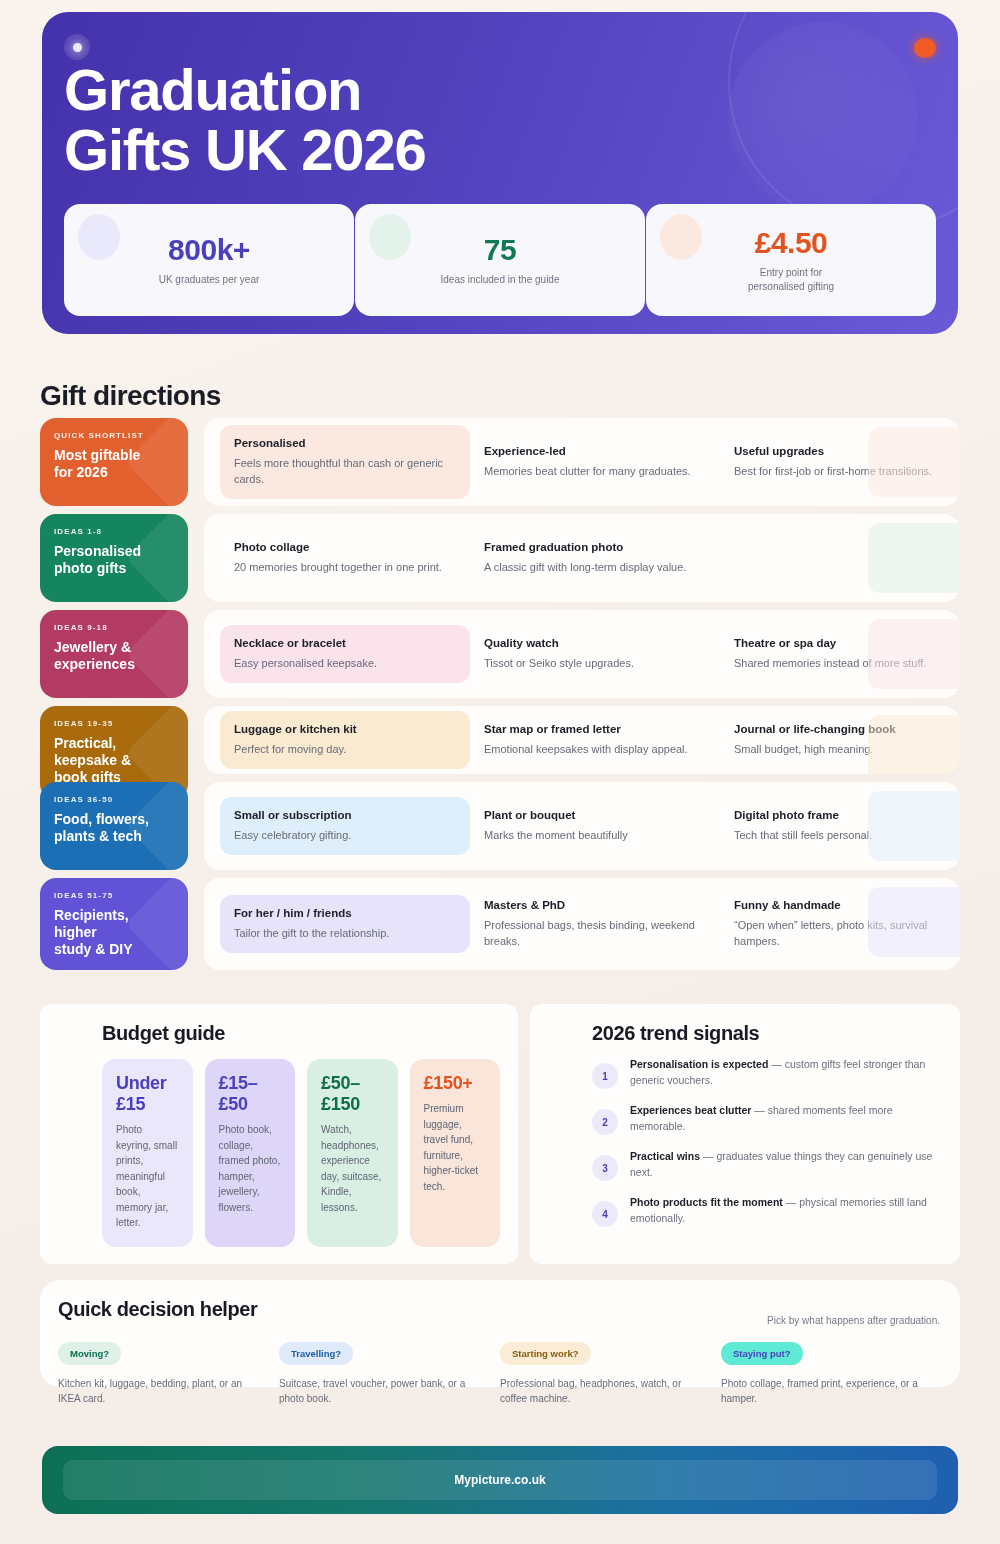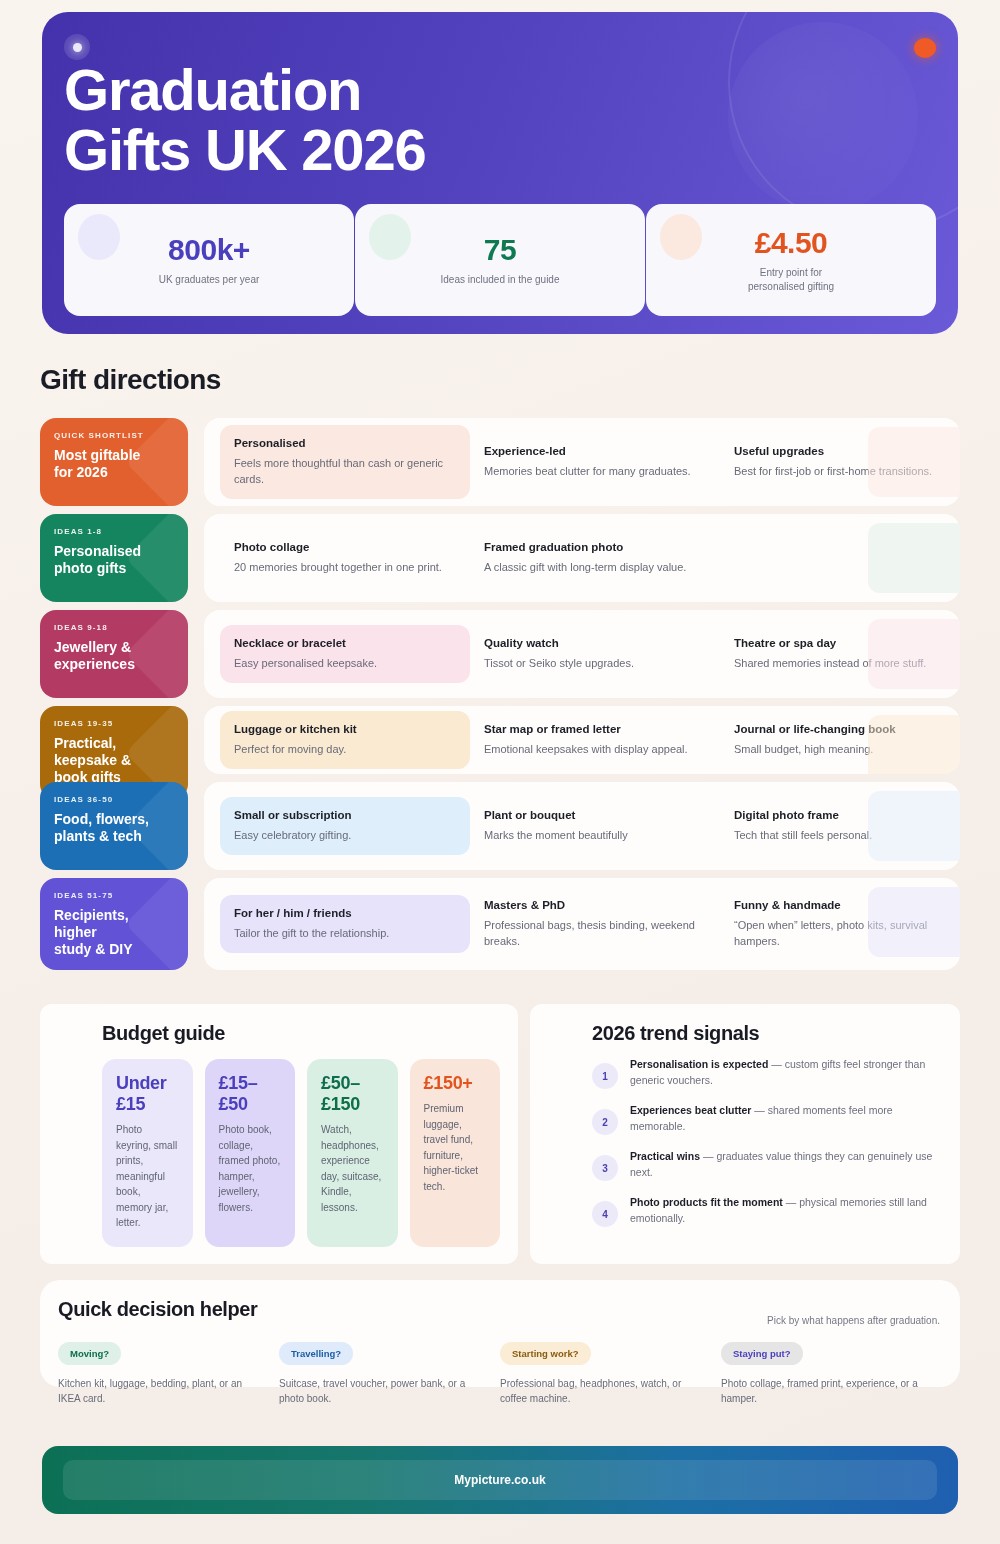--- a/index.html
+++ b/index.html
@@ -119,21 +119,21 @@
 
   
   .section-title {
     position: absolute;
     left: 40px;
     font-size: 28px;
     font-weight: 700;
     color: #1b1d26;
     letter-spacing: -.6px;
   }
-  #gift-directions-title { top: 364px; }
+  #gift-directions-title { top: 380px; }
 
   
   .rows {
     position: absolute;
     left: 40px; top: 418px;
     width: 920px;
   }
   .row {
     position: relative;
     display: flex;
@@ -581,21 +581,21 @@
       </div>
   </div>
 
   <div id="helper-panel">
     <div class="panel-title">Quick decision helper</div>
     <div id="helper-note">Pick by what happens after graduation.</div>
     <div class="helper-grid" id="helper-grid">
         <div class="helper-col"><div class="helper-pill" style="background:#dff0e8;color:#0d6e4c">Moving?</div><div class="helper-p">Kitchen kit, luggage, bedding, plant, or an IKEA card.</div></div>
         <div class="helper-col"><div class="helper-pill" style="background:#dfeafb;color:#1c5fa5">Travelling?</div><div class="helper-p">Suitcase, travel voucher, power bank, or a photo book.</div></div>
         <div class="helper-col"><div class="helper-pill" style="background:#fbecd5;color:#8a5c10">Starting work?</div><div class="helper-p">Professional bag, headphones, watch, or coffee machine.</div></div>
-        <div class="helper-col"><div class="helper-pill" style="background:#e5e5e5;color:#4a3fbd">Staying put?</div><div class="helper-p">Photo collage, framed print, experience, or a hamper.</div></div>
+        <div class="helper-col"><div class="helper-pill" style="background:#5eead4;color:#4a3fbd">Staying put?</div><div class="helper-p">Photo collage, framed print, experience, or a hamper.</div></div>
       </div>
   </div>
 
   <div id="footer-bar">
     <div id="footer-inner">
       <span id="footer-text">Mypicture.co.uk</span>
     </div>
   </div>
 
 </div>

